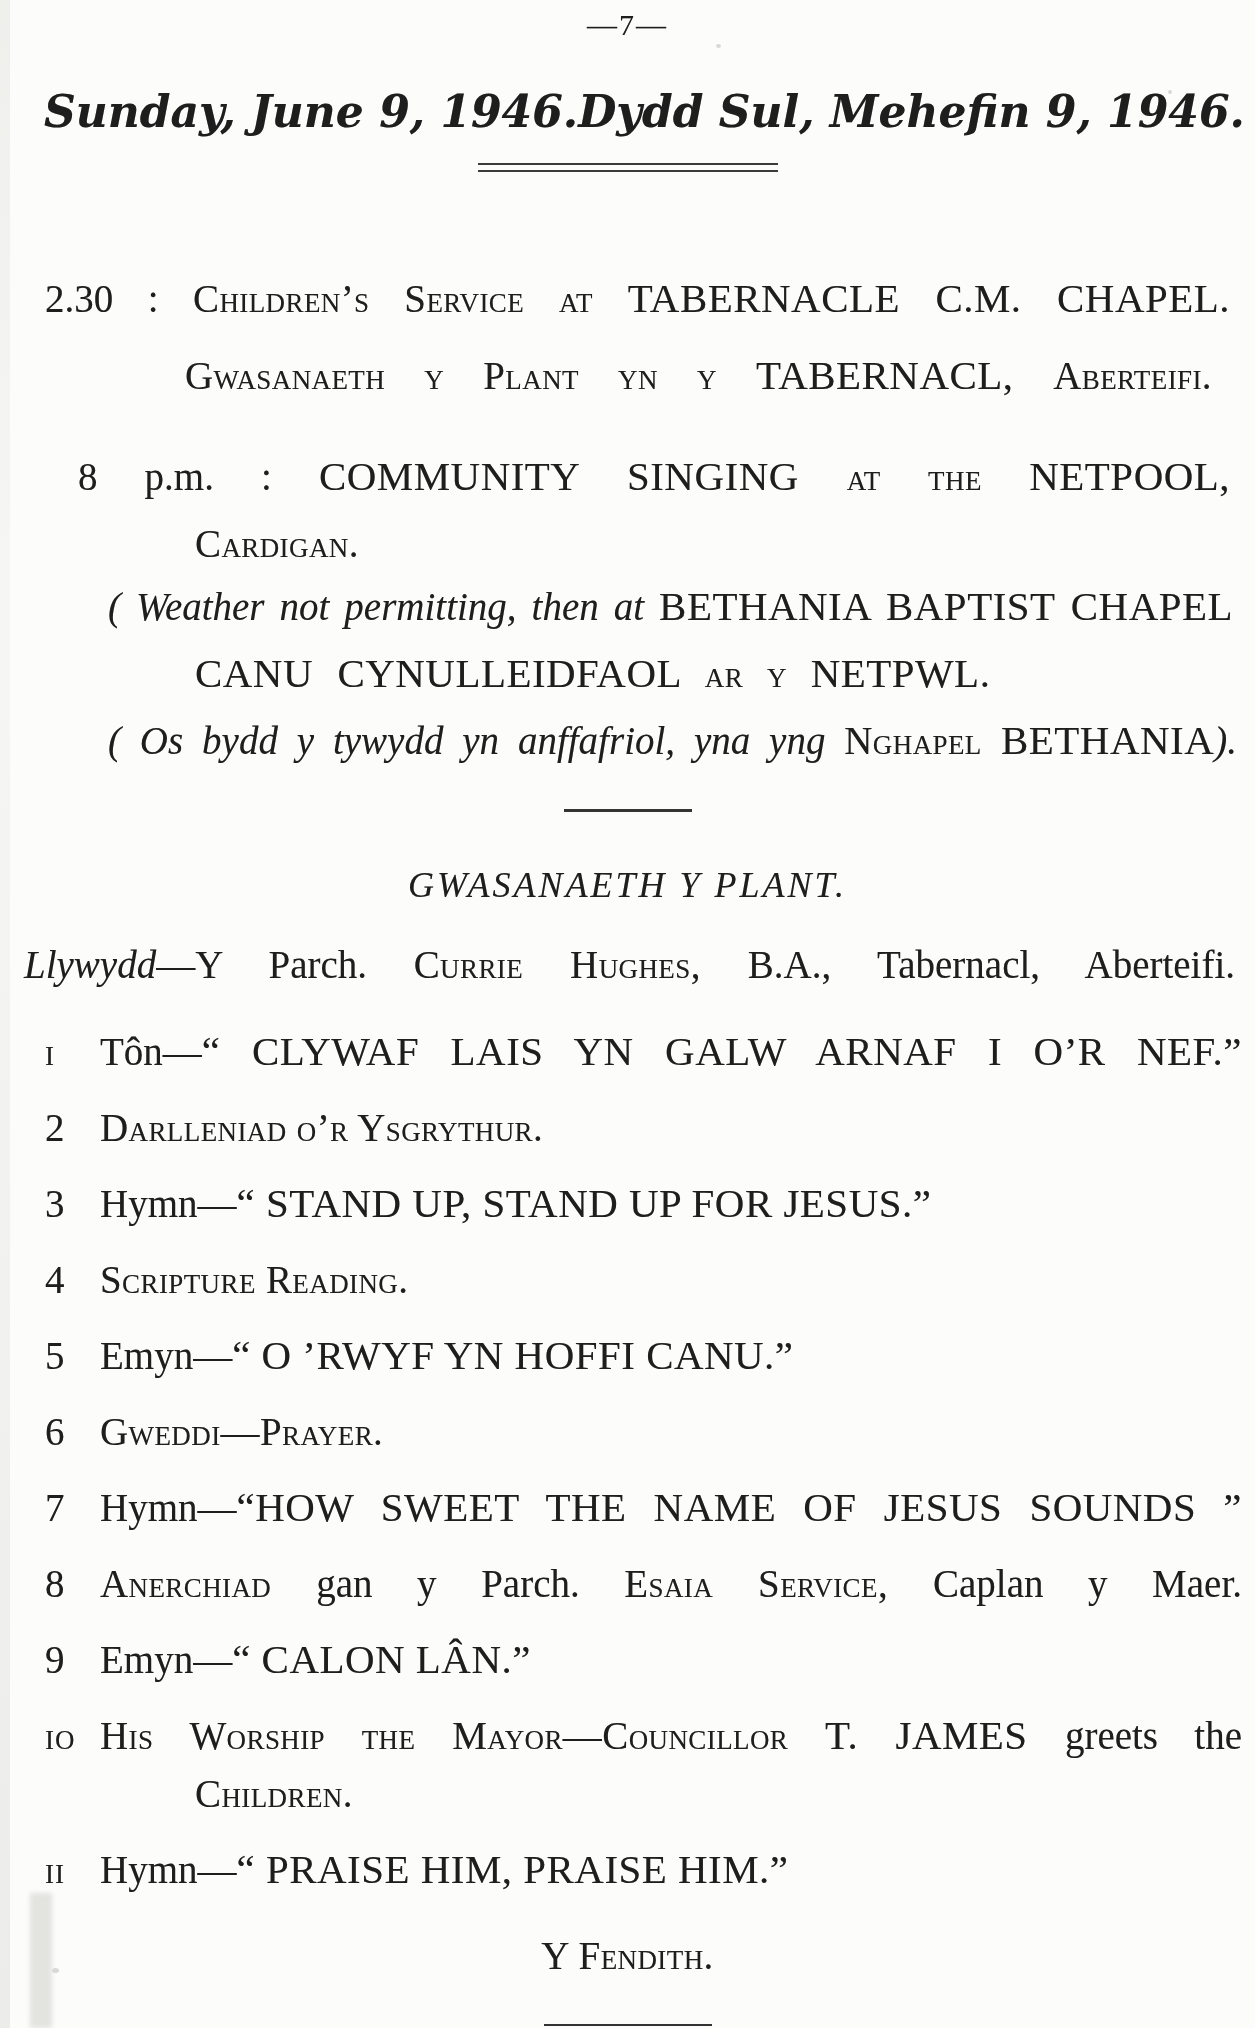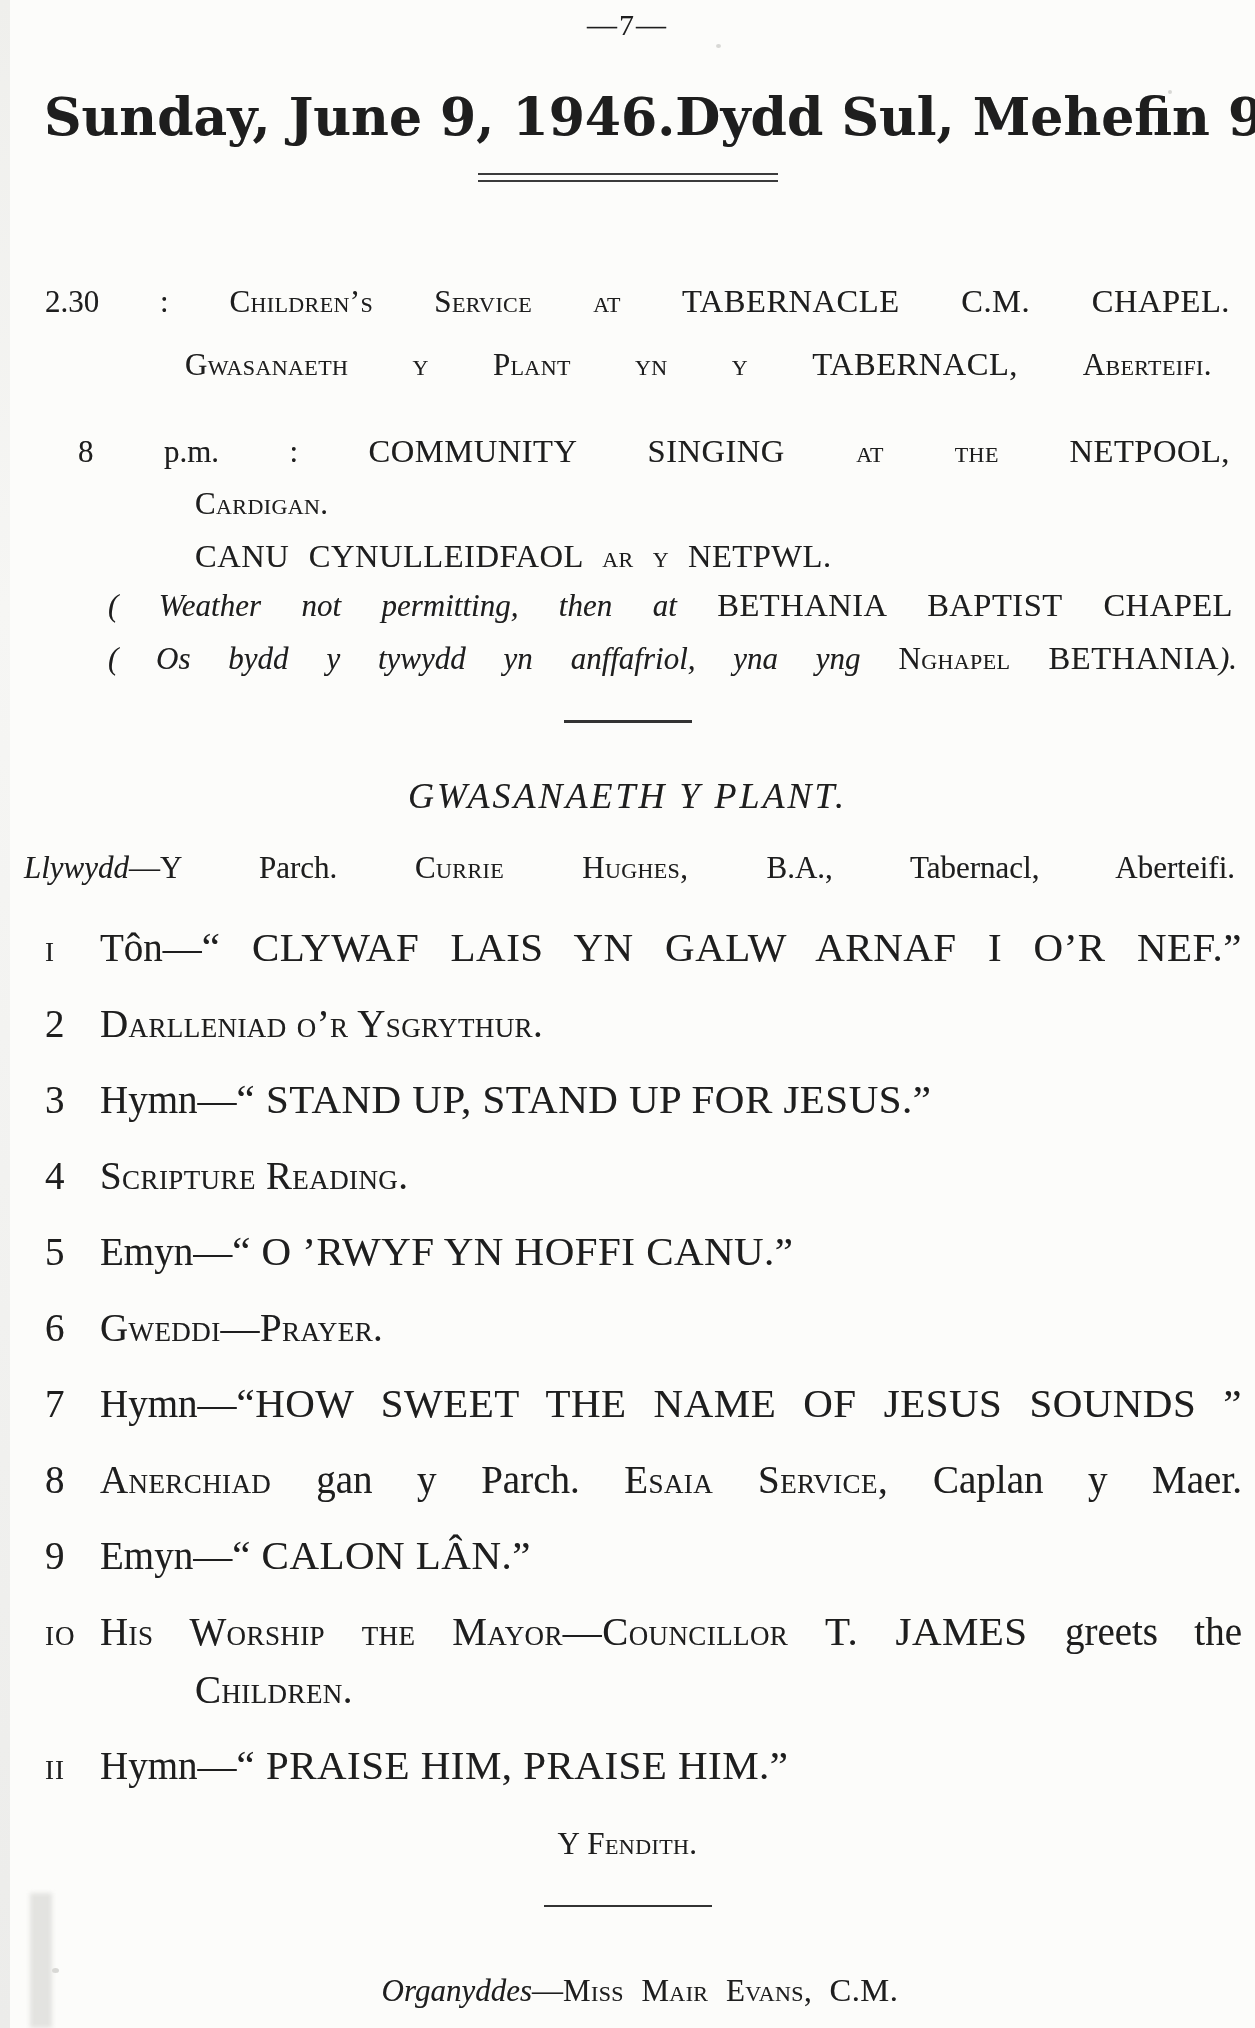--- a/index.html
+++ b/index.html
@@ -16,26 +16,26 @@
     background:#e3e3e0; filter:blur(2px); }
   .speck { position:absolute; background:#d8d8d5; border-radius:50%; }
   .speck.s1 { left:52px; top:1968px; width:7px; height:5px; }
   .speck.s2 { left:716px; top:44px; width:5px; height:4px; }
   .speck.s3 { left:1168px; top:90px; width:4px; height:4px; }
 
   .pageno { text-align:center; font-size:30px; padding-top:8px; letter-spacing:2px; }
 
   .dates { display:flex; justify-content:space-between; align-items:baseline;
     margin-top:44px; padding:0 42px 0 44px;
-    font-family:"DejaVu Serif", serif; font-weight:700; font-size:52px; white-space:nowrap; }
+    font-family:"DejaVu Serif", serif; font-weight:700; font-size:44px; white-space:nowrap;font-style:italic; }
 
   .double-rule { width:300px; margin:26px auto 0 auto; height:5px;
     border-top:2px solid #3b3b3b; border-bottom:2px solid #3b3b3b; }
 
-  .line { margin:0; font-size:31px; line-height:46px; }
+  .line { margin:0; font-size:39px; line-height:61px; }
   .caps { font-size:1.05em; letter-spacing:0.5px; }
   .sc   { font-variant:small-caps; letter-spacing:0.4px; }
   .it   { font-style:italic; }
   .just { text-align:justify; text-align-last:justify; }
 
   .afternoon-en { margin:96px 25px 0 45px; }
   .afternoon-cy { margin:16px 43px 0 185px; text-align:justify; text-align-last:justify; }
   .ev1 { margin:40px 25px 0 78px; }
   .ev2 { margin:6px 0 0 195px; }
   .ev3 { margin:2px 22px 0 108px; }
@@ -81,22 +81,22 @@
     <span>Dydd Sul, Mehefin 9, 1946.</span>
   </div>
 
   <div class="double-rule"></div>
 
   <p class="line afternoon-en just"><span class="rm">2.30 : </span><span class="sc">Children’s Service at </span><span class="caps">TABERNACLE C.M. CHAPEL.</span></p>
   <p class="line afternoon-cy"><span class="sc">Gwasanaeth y Plant yn y </span><span class="caps">TABERNACL, </span><span class="sc">Aberteifi.</span></p>
 
   <p class="line ev1 just"><span class="rm">8 p.m. : </span><span class="caps">COMMUNITY SINGING </span><span class="sc">at the </span><span class="caps">NETPOOL,</span></p>
   <p class="line ev2"><span class="sc">Cardigan.</span></p>
+  <p class="line ev3 just"><span class="it">( Weather not permitting, then at </span><span class="caps">BETHANIA BAPTIST CHAPEL</span></p>
   <p class="line ev4"><span class="caps">CANU CYNULLEIDFAOL </span><span class="sc">ar y </span><span class="caps">NETPWL.</span></p>
-  <p class="line ev3 just"><span class="it">( Weather not permitting, then at </span><span class="caps">BETHANIA BAPTIST CHAPEL</span></p>
   <p class="line ev5 just"><span class="it">( Os bydd y tywydd yn anffafriol, yna yng </span><span class="sc">Nghapel </span><span class="caps">BETHANIA</span><span class="it">).</span></p>
 
   <div class="rule-short r1"></div>
 
   <h2 class="heading">GWASANAETH Y PLANT.</h2>
 
   <p class="line president just"><span class="it">Llywydd</span><span class="rm">—Y Parch. </span><span class="sc">Currie Hughes, </span><span class="rm">B.A., Tabernacl, Aberteifi.</span></p>
 
   <ol class="items">
       <li>

